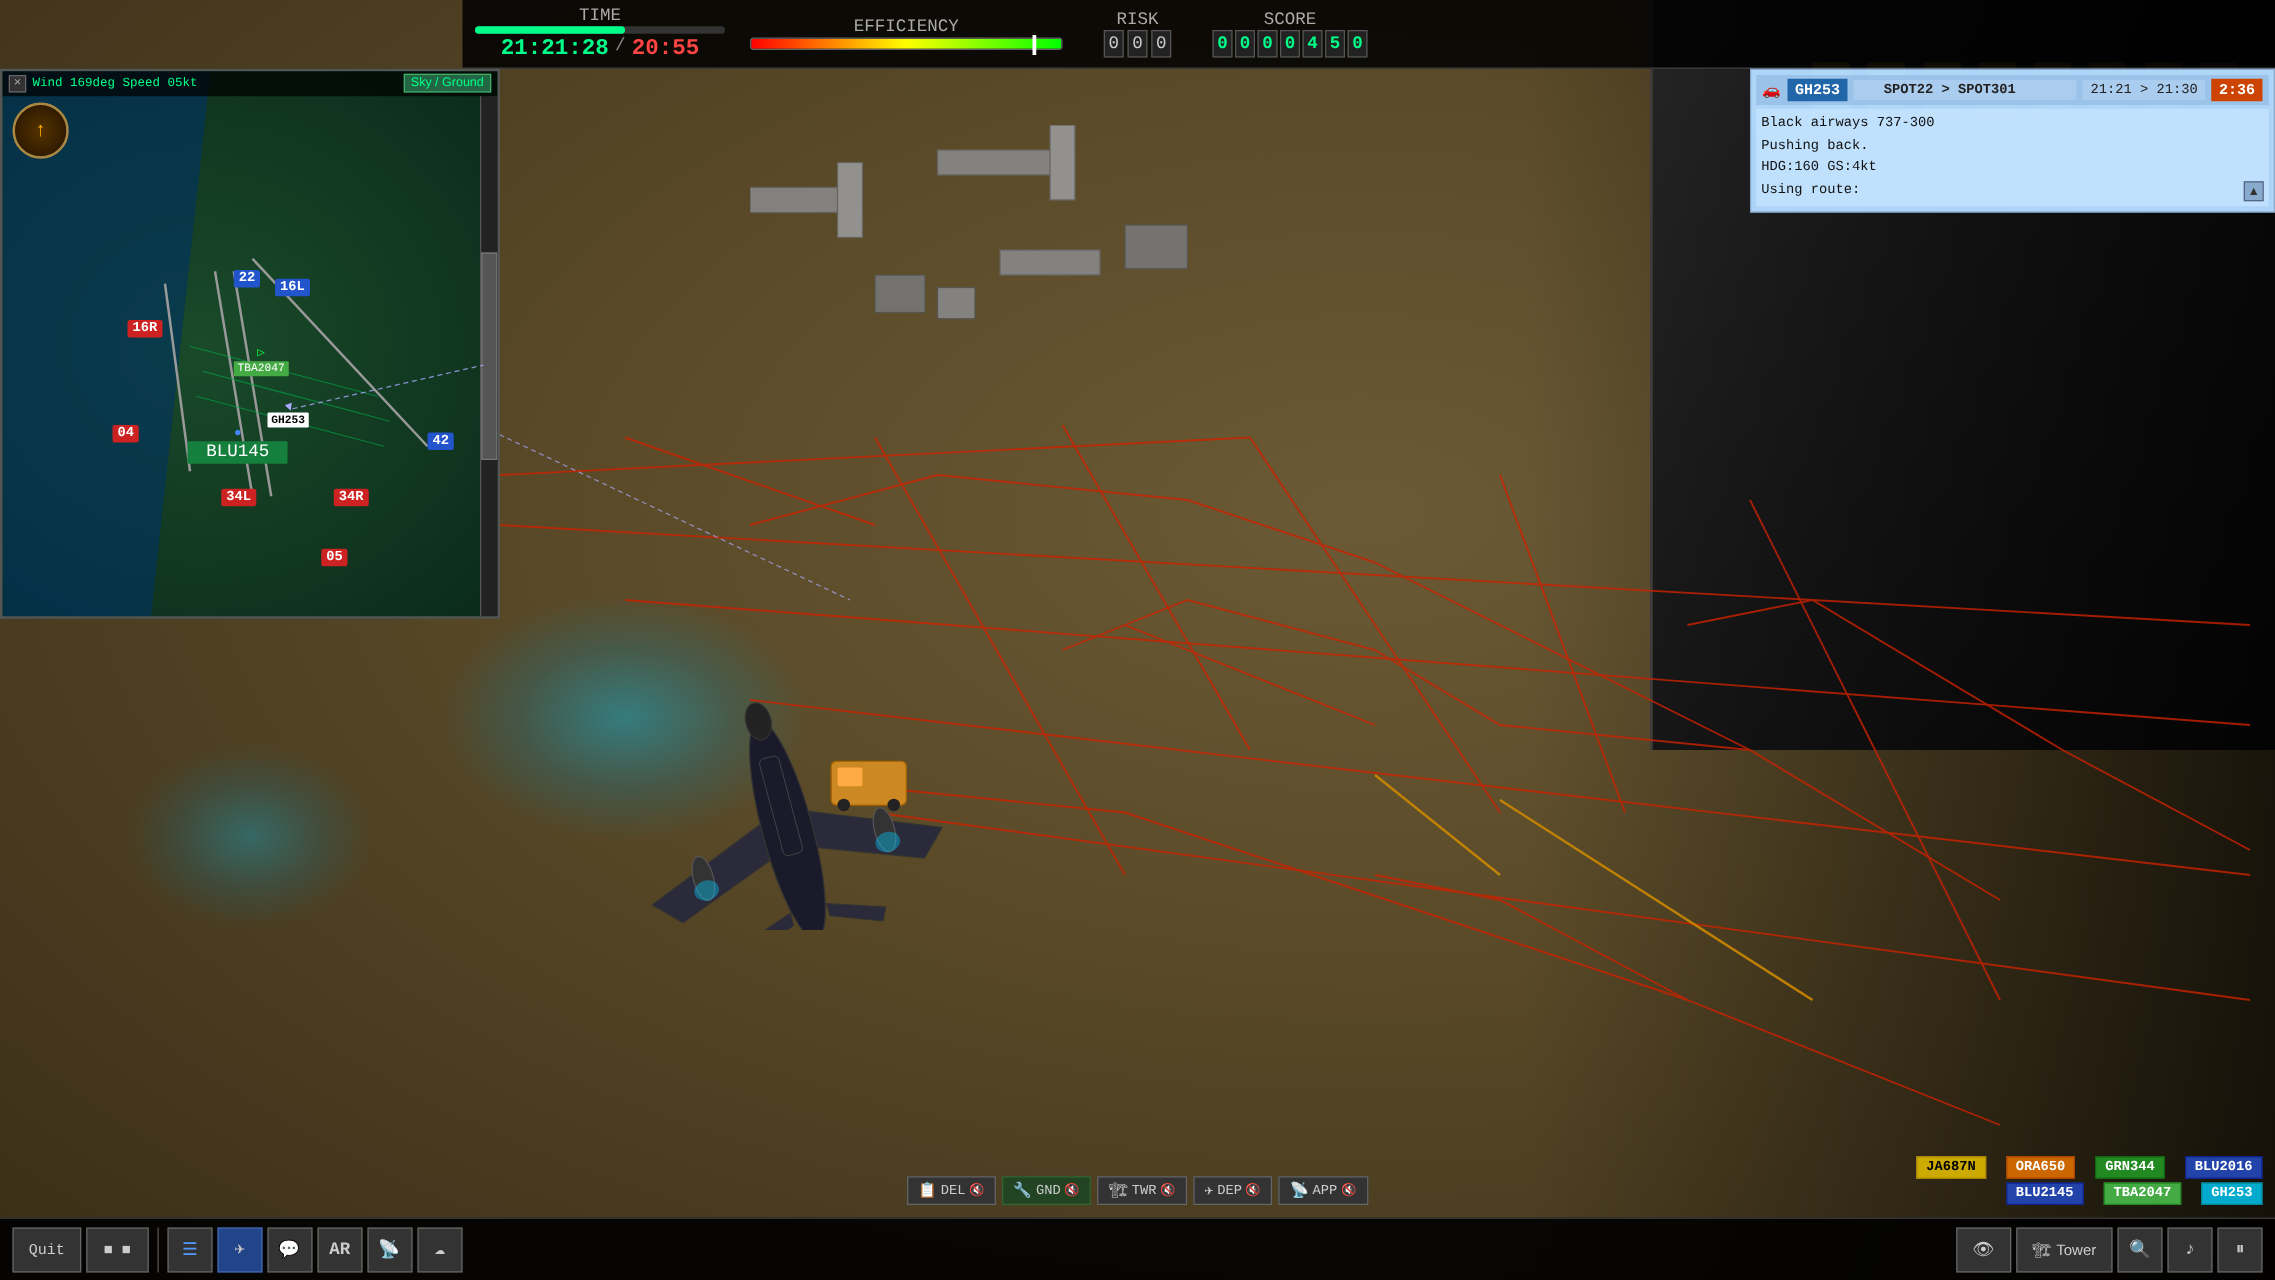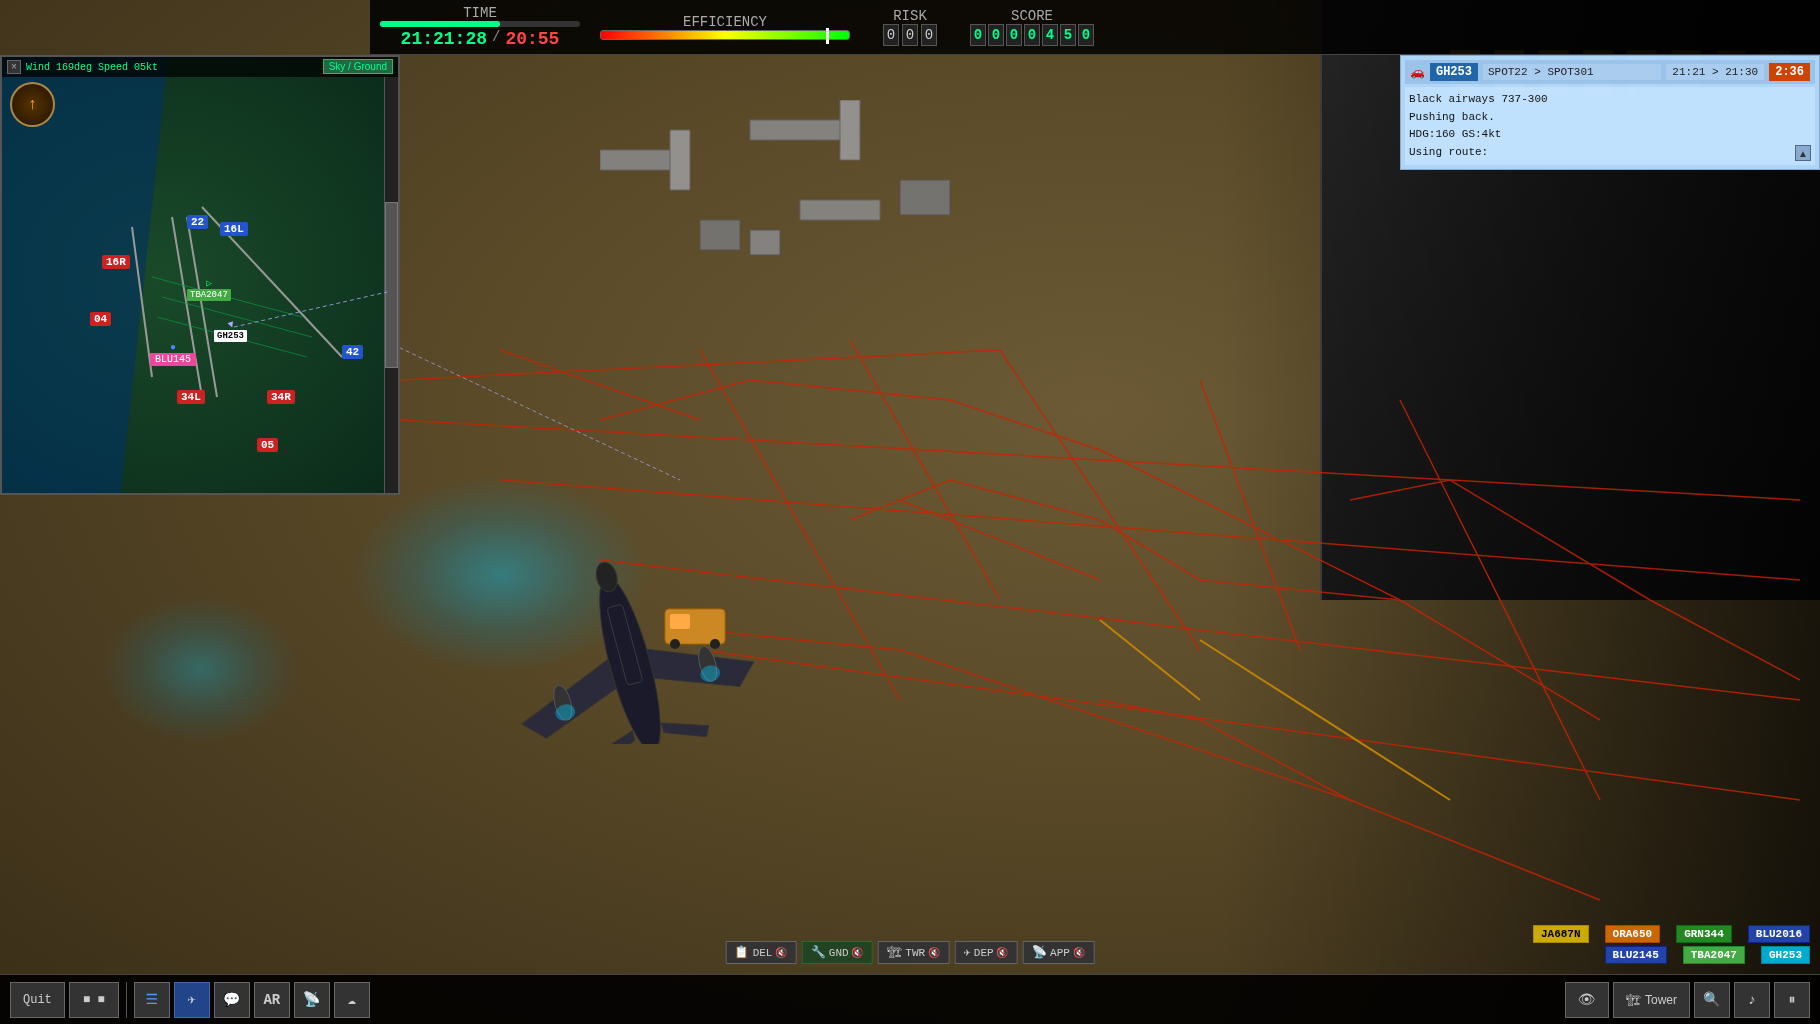--- a/index.html
+++ b/index.html
@@ -291,24 +291,24 @@
 
     .aircraft-label-green {
       background: #44aa44;
       color: white;
       font-size: 9px;
       padding: 1px 3px;
       border-radius: 1px;
     }
 
     .aircraft-label-blue {
-      background: #ec4899;
+      background: #15803d;
       color: white;
-      font-size: 10px;
-      padding: 1px 5px;
+      font-size: 14px;
+      padding: 1px 15px;
       border-radius: 1px;
     }
 
     
     .minimap-scrollbar {
       position: absolute;
       right: 0;
       top: 20px;
       width: 14px;
       height: calc(100% - 20px);
@@ -351,22 +351,23 @@
       color: white;
       font-size: 12px;
       font-weight: bold;
       padding: 2px 6px;
     }
 
     .info-route {
       background: #aaccee;
       color: #222;
       font-size: 11px;
-      padding: 2px 5px;
+      padding: 2px 24px;
       flex: 1;
+      font-weight: bold;
     }
 
     .info-time {
       background: #aaccee;
       color: #222;
       font-size: 11px;
       padding: 2px 6px;
     }
 
     .info-countdown {
@@ -784,21 +785,21 @@
   </div>
   <div style="position:absolute; top:162px; left:218px; z-index:10;">
     <span class="runway-box runway-blue">16L</span>
   </div>
   <div style="position:absolute; top:195px; left:100px; z-index:10;">
     <span class="runway-box runway-red">16R</span>
   </div>
   <div style="position:absolute; top:285px; left:340px; z-index:10;">
     <span class="runway-box runway-blue">42</span>
   </div>
-  <div style="position:absolute; top:252px; left:88px; z-index:10;font-family:Liberation Mono, monospace;">
+  <div style="position:absolute; top:279px; left:88px; z-index:10;font-family:Liberation Mono, monospace;">
     <span class="runway-box runway-red">04</span>
   </div>
   <div style="position:absolute; top:330px; left:175px; z-index:10;">
     <span class="runway-box runway-red">34L</span>
   </div>
   <div style="position:absolute; top:330px; left:265px; z-index:10;">
     <span class="runway-box runway-red">34R</span>
   </div>
   <div style="position:absolute; top:378px; left:255px; z-index:10;">
     <span class="runway-box runway-red">05</span>

